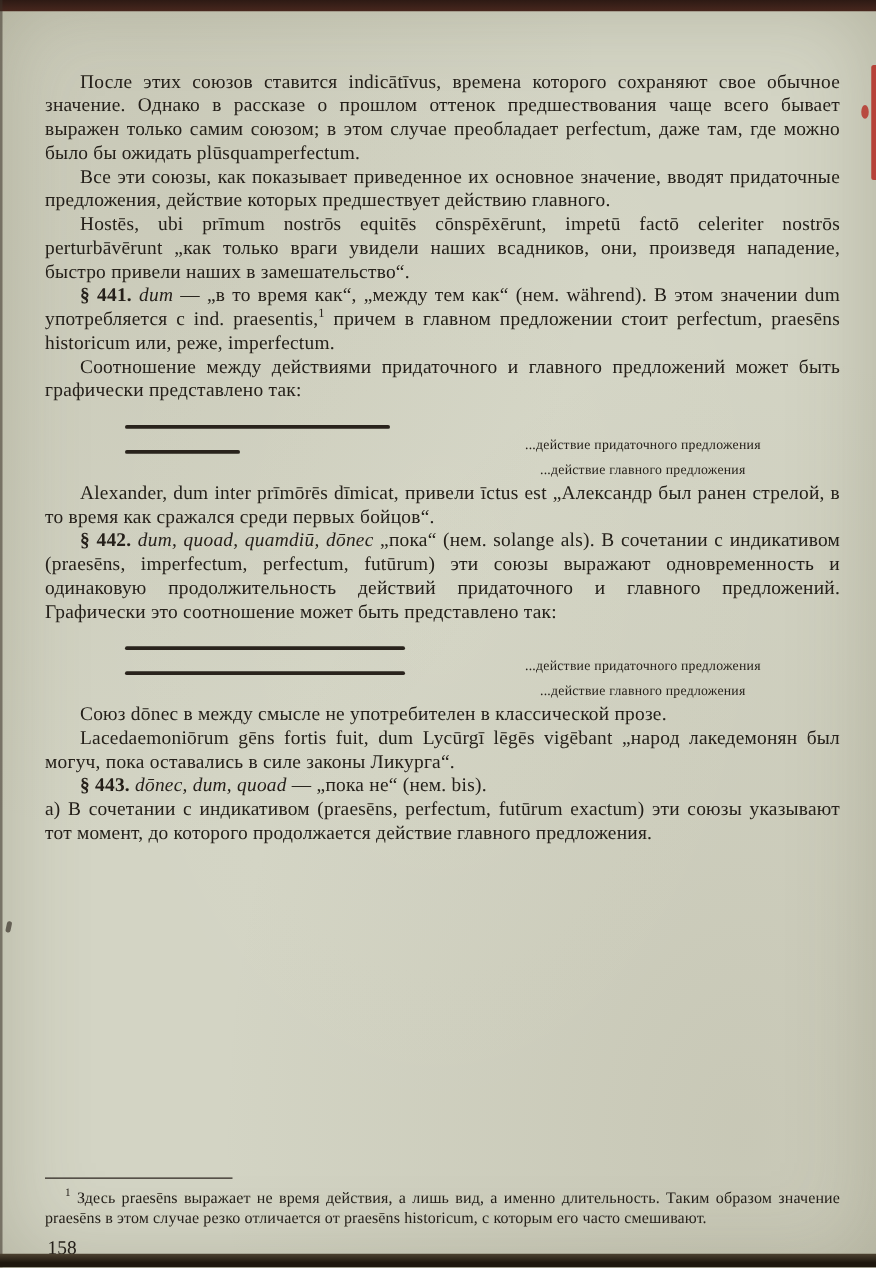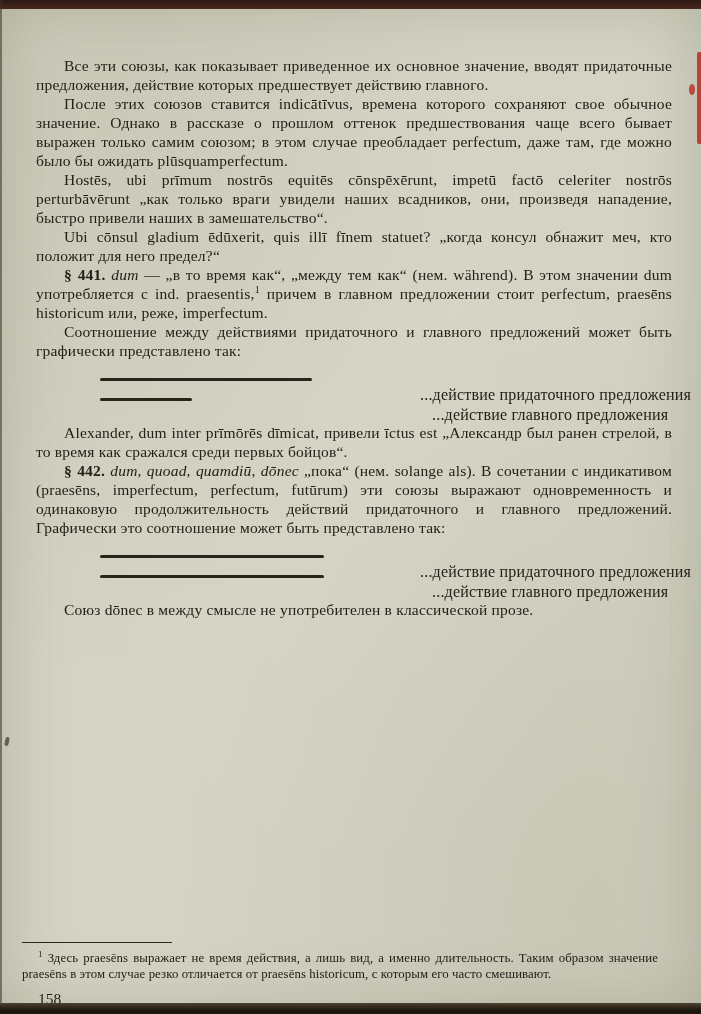--- a/index.html
+++ b/index.html
@@ -59,45 +59,44 @@
   .seg-b  { font-weight: bold; }
   .seg-bi { font-weight: normal; font-style: italic; }
   .seg-i  { }
   sup.seg-sup { font-size: 10px; line-height: 0; }
 
   .diagram { margin: 9px 0 14px 0; }
   .diagram-row { display: flex; align-items: center; height: 20px; }
   .line-slot { flex: 0 0 auto; width: 384px; padding-left: 64px; box-sizing: border-box;
                display: flex; align-items: center; }
   .tl-line { height: 3px; background: #29231c; border-radius: 2px; }
-  .diagram-label { font-size: 16px; letter-spacing: 0.2px; white-space: nowrap; margin-top: 30px; }
+  .diagram-label { font-size: 11px; letter-spacing: 0.2px; white-space: nowrap; margin-top: 30px; }
 
-  .footnote-area { position: absolute; left: 22px; bottom: 32px; width: 636px; }
+  .footnote-area { position: absolute; left: 36px; bottom: 32px; width: 636px; }
   .footnote-rule { width: 150px; border-top: 1.5px solid #2c2620; margin-bottom: 7px; }
   .footnote { margin: 0; font-size: 12.8px; line-height: 16px; letter-spacing: 0.1px;
               text-align: justify; text-indent: 16px; }
   .footnote sup { font-size: 9px; line-height: 0; }
 
   .page-number { position: absolute; left: 38px; bottom: 6px; font-size: 15.5px; }
 </style>
 </head>
 <body>
 
 <div class="page">
   <div class="edge-top"></div>
   <div class="edge-left"></div>
   <div class="red-stroke"></div>
   <div class="red-dot"></div>
   <div class="ink-speck"></div>
 
   <div class="text-block" id="text-block">
+      <p class="para">После этих союзов ставится indicātīvus, времена которого сохраняют свое обычное значение. Однако в рассказе о прошлом оттенок предшествования чаще всего бывает выражен только самим союзом; в этом случае преобладает perfectum, даже там, где можно было бы ожидать plūsquamperfectum.</p>
       <p class="para">Все эти союзы, как показывает приведенное их основное значение, вводят придаточные предложения, действие которых предшествует действию главного.</p>
-      <p class="para">После этих союзов ставится indicātīvus, времена которого сохраняют свое обычное значение. Однако в рассказе о прошлом оттенок предшествования чаще всего бывает выражен только самим союзом; в этом случае преобладает perfectum, даже там, где можно было бы ожидать plūsquamperfectum.</p>
       <p class="para">Hostēs, ubi prīmum nostrōs equitēs cōnspēxērunt, impetū factō celeriter nostrōs perturbāvērunt „как только враги увидели наших всадников, они, произведя нападение, быстро привели наших в замешательство“.</p>
-      <p class="para">Ubi cōnsul gladium ēdūxerit, quis illī fīnem statuet? „когда консул обнажит меч, кто положит для него предел?“</p>
       <p class="para"><span class="seg-b">§ 441. </span><span class="seg-bi">dum</span><span class="seg-r"> — „в то время как“, „между тем как“ (нем. </span><span class="seg-i">während</span><span class="seg-r">). В этом значении dum употребляется с ind. praesentis,</span><sup class="seg-sup">1</sup><span class="seg-r"> причем в главном предложении стоит perfectum, praesēns historicum или, реже, imperfectum.</span></p>
       <p class="para">Соотношение между действиями придаточного и главного предложений может быть графически представлено так:</p>
       <div class="diagram">
         <div class="diagram-row">
           <div class="line-slot">
             <div class="tl-line" style="width: 212px;"></div>
           </div>
           <span class="diagram-label">...действие придаточного предложения</span>
         </div>
         <div class="diagram-row">
@@ -117,20 +116,23 @@
           <span class="diagram-label">...действие придаточного предложения</span>
         </div>
         <div class="diagram-row">
           <div class="line-slot">
             <div class="tl-line" style="width: 224px;"></div>
           </div>
           <span class="diagram-label" style="margin-left: 12px;">...действие главного предложения</span>
         </div>
       </div>
       <p class="para">Союз dōnec в между смысле не употребителен в классической прозе.</p>
+      <p class="para">Lacedaemoniōrum gēns fortis fuit, dum Lycūrgī lēgēs vigēbant „народ лакедемонян был могуч, пока оставались в силе законы Ликурга“.</p>
+      <p class="para"><span class="seg-b">§ 443. </span><span class="seg-bi">dōnec, dum, quoad</span><span class="seg-r"> — „пока не“ (нем. </span><span class="seg-i">bis</span><span class="seg-r">).</span></p>
+      <p class="para no-indent">а) В сочетании с индикативом (praesēns, perfectum, futūrum exactum) эти союзы указывают тот момент, до которого продолжается действие главного предложения.</p>
     </div>
 
   <div class="footnote-area">
     <div class="footnote-rule"></div>
     <p class="footnote" id="footnote-text"><sup class="seg-sup">1</sup><span class="seg-r"> Здесь praesēns выражает не время действия, а лишь вид, а именно длительность. Таким образом значение praesēns в этом случае резко отличается от praesēns historicum, с которым его часто смешивают.</span></p>
   </div>
 
   <div class="page-number">158</div>
 
   <div class="edge-bottom"></div>

